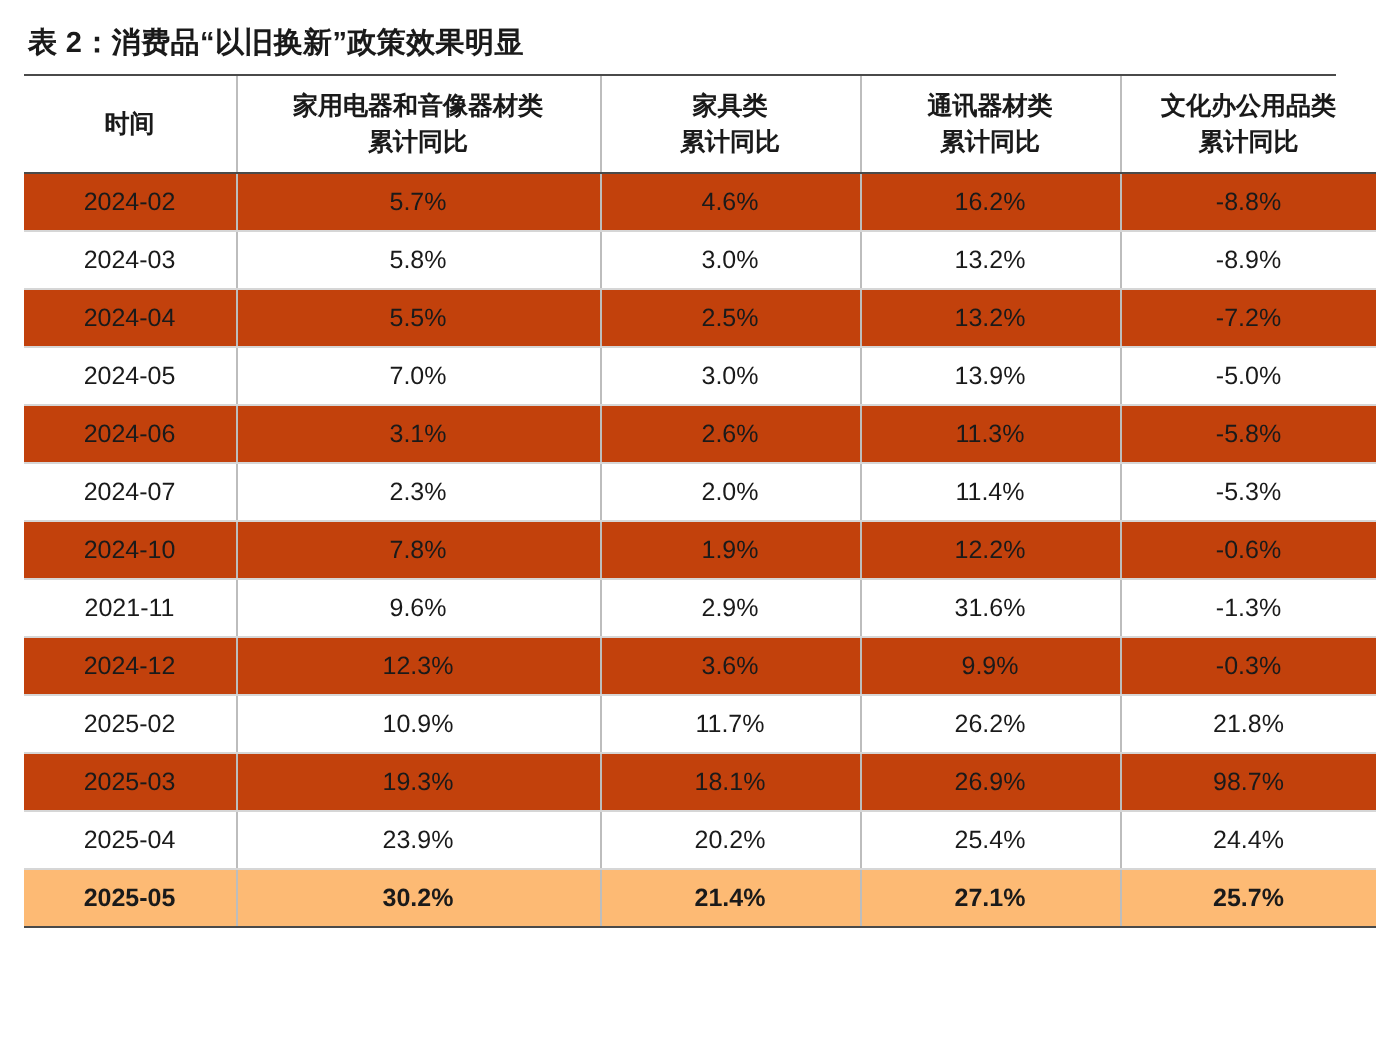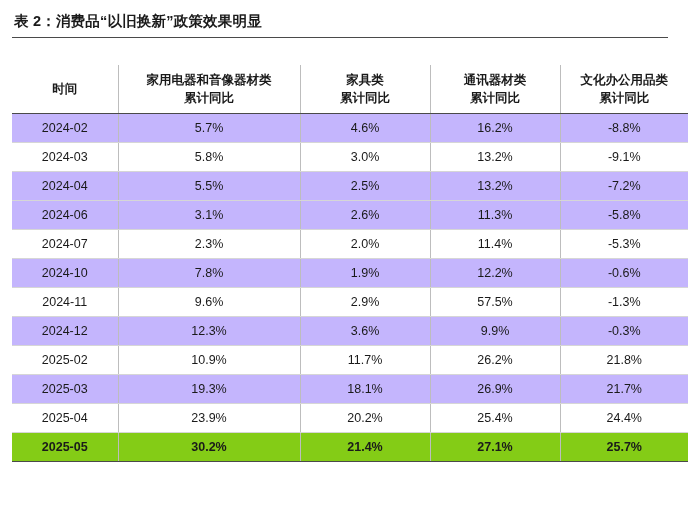--- a/index.html
+++ b/index.html
@@ -32,21 +32,20 @@
   }
   .rule-top {
     border-top: 1.6px solid #4a4a4a;
     width: 100%;
   }
   table.data {
     border-collapse: collapse;
     width: 676px;
     table-layout: fixed;
     font-size: 12.5px;
-    margin-top: 27px;
   }
   table.data col.c0 { width: 106px; }
   table.data col.c1 { width: 182px; }
   table.data col.c2 { width: 130px; }
   table.data col.c3 { width: 130px; }
   table.data col.c4 { width: 128px; }
 
   table.data th, table.data td {
     text-align: center;
     vertical-align: middle;
@@ -65,26 +64,26 @@
     padding: 0 4px;
   }
   thead th .l1 { display: block; }
   thead th .l2 { display: block; }
   tbody td {
     height: 28px;
     border-bottom: 1px solid #d6d6d6;
     font-size: 12.5px;
   }
   tbody tr.alt td {
-    background: #c4b5fd;
+    background: #c2410c;
   }
   tbody tr.last td {
     font-weight: bold;
     border-bottom: 1.6px solid #4a4a4a;
-    background: #84cc16;
+    background: #fdba74;
   }
   tbody tr.last td.c0 { font-weight: bold; }
   .spacer { flex: 1 1 auto; }
 </style>
 </head>
 <body>
 
 <div class="page">
 
   <div class="title">表 2：消费品“以旧换新”政策效果明显</div>
@@ -129,29 +128,36 @@
         <td>5.7%</td>
         <td>4.6%</td>
         <td>16.2%</td>
         <td>-8.8%</td>
       </tr>
       <tr>
         <td class="c0">2024-03</td>
         <td>5.8%</td>
         <td>3.0%</td>
         <td>13.2%</td>
-        <td>-9.1%</td>
+        <td>-8.9%</td>
       </tr>
       <tr class="alt">
         <td class="c0">2024-04</td>
         <td>5.5%</td>
         <td>2.5%</td>
         <td>13.2%</td>
         <td>-7.2%</td>
       </tr>
+      <tr>
+        <td class="c0">2024-05</td>
+        <td>7.0%</td>
+        <td>3.0%</td>
+        <td>13.9%</td>
+        <td>-5.0%</td>
+      </tr>
       <tr class="alt">
         <td class="c0">2024-06</td>
         <td>3.1%</td>
         <td>2.6%</td>
         <td>11.3%</td>
         <td>-5.8%</td>
       </tr>
       <tr>
         <td class="c0">2024-07</td>
         <td>2.3%</td>
@@ -160,24 +166,24 @@
         <td>-5.3%</td>
       </tr>
       <tr class="alt">
         <td class="c0">2024-10</td>
         <td>7.8%</td>
         <td>1.9%</td>
         <td>12.2%</td>
         <td>-0.6%</td>
       </tr>
       <tr>
-        <td class="c0">2024-11</td>
+        <td class="c0">2021-11</td>
         <td>9.6%</td>
         <td>2.9%</td>
-        <td>57.5%</td>
+        <td>31.6%</td>
         <td>-1.3%</td>
       </tr>
       <tr class="alt">
         <td class="c0">2024-12</td>
         <td>12.3%</td>
         <td>3.6%</td>
         <td>9.9%</td>
         <td>-0.3%</td>
       </tr>
       <tr>
@@ -185,21 +191,21 @@
         <td>10.9%</td>
         <td>11.7%</td>
         <td>26.2%</td>
         <td>21.8%</td>
       </tr>
       <tr class="alt">
         <td class="c0">2025-03</td>
         <td>19.3%</td>
         <td>18.1%</td>
         <td>26.9%</td>
-        <td>21.7%</td>
+        <td>98.7%</td>
       </tr>
       <tr>
         <td class="c0">2025-04</td>
         <td>23.9%</td>
         <td>20.2%</td>
         <td>25.4%</td>
         <td>24.4%</td>
       </tr>
       <tr class="last">
         <td class="c0">2025-05</td>

